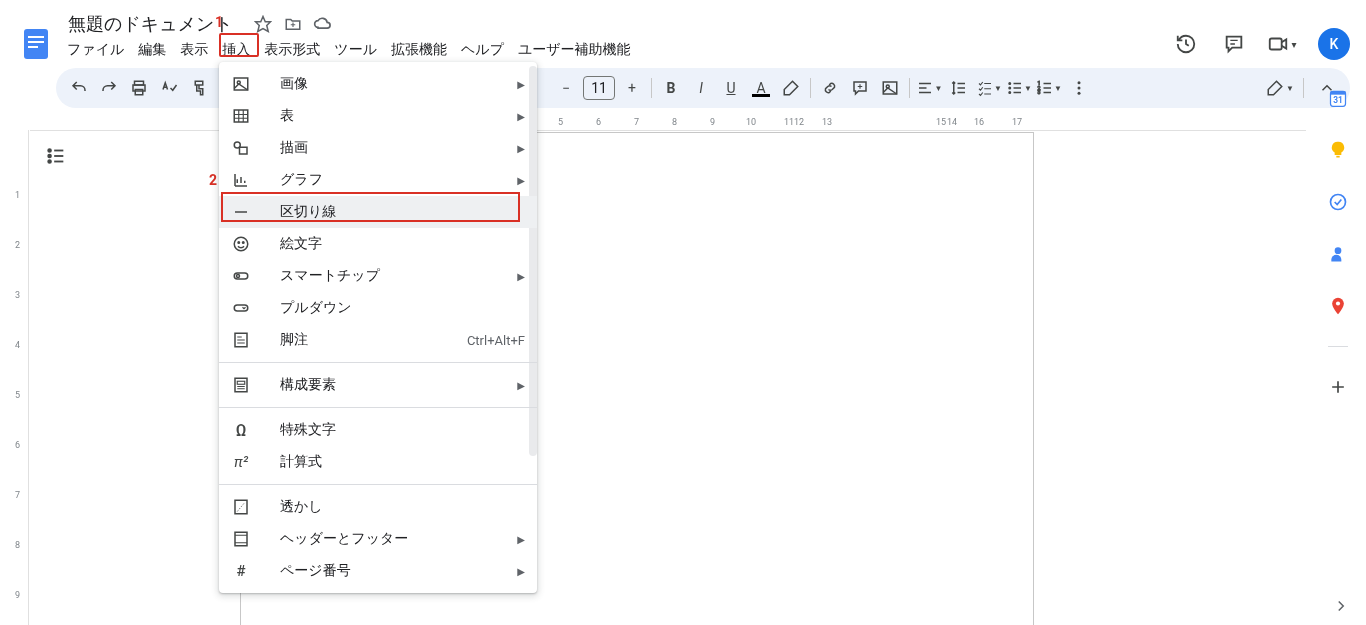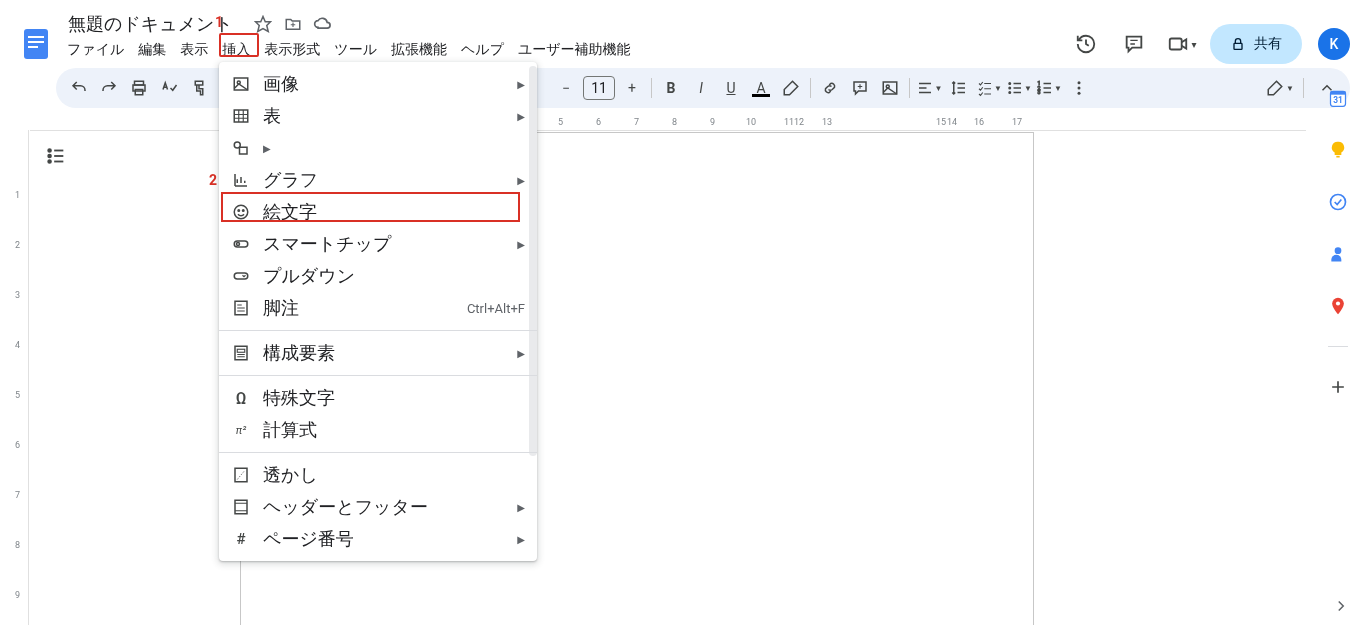--- a/index.html
+++ b/index.html
@@ -32,21 +32,21 @@
 .font-size-box { border: 1px solid #747775; border-radius: 4px; height: 24px; width: 32px; display: flex; align-items: center; justify-content: center; font-size: 14px; margin: 0 2px; }
 .text-color { display: flex; flex-direction: column; align-items: center; }
 .color-bar { width: 18px; height: 3px; background: #000; margin-top: -2px; }
 .toolbar-right { margin-left: auto; display: flex; align-items: center; gap: 4px; }
 
 
 .dropdown { position: absolute; top: 62px; left: 219px; width: 318px; background: #fff; border-radius: 4px; box-shadow: 0 2px 6px 2px rgba(60,64,67,.15), 0 1px 2px rgba(60,64,67,.3); padding: 6px 0; z-index: 100; }
 .dd-item { display: flex; align-items: center; height: 32px; padding: 0 12px; cursor: pointer; position: relative; }
 .dd-item.hover { background: #eef0f2; }
 .dd-icon { width: 20px; height: 20px; margin-right: 12px; display: flex; align-items: center; justify-content: center; color: #444746; }
-.dd-label { flex: 1; font-size: 18px; color: #202124; }
+.dd-label { flex: 1; font-size: 14px; color: #202124; margin-left: 17px; }
 .dd-arrow { color: #5f6368; font-size: 10px; }
 .dd-shortcut { color: #5f6368; font-size: 13px; text-align: center; }
 .dd-sep { height: 1px; background: #dadce0; margin: 6px 0; }
 .dd-hl { position: absolute; border: 2px solid #d93025; pointer-events: none; }
 .dd-scroll { position: absolute; right: 0; top: 4px; width: 8px; height: 390px; background: #dadce0; border-radius: 4px; opacity: .6; }
 .outline-btn { position: absolute; top: 140px; left: 40px; width: 32px; height: 32px; display: flex; align-items: center; justify-content: center; color: #444746; cursor: pointer; }
 .vruler { position: absolute; left: 13px; top: 130px; width: 16px; bottom: 0; border-right: 1px solid #e0e0e0; background: #fff; font-size: 9px; color: #80868b; }
 .vruler .tick { position: absolute; left: 2px; }
 .hruler { position: absolute; top: 115px; left: 30px; right: 60px; height: 16px; border-bottom: 1px solid #e0e0e0; background: #fff; font-size: 9px; color: #80868b; }
 .hruler .tick { position: absolute; top: 2px; }
@@ -117,27 +117,20 @@
           <path d="M8 8h8M8 12h5" stroke-width="1.5"></path>
         </svg>
       </div>
     <div class="hicon">
         <svg width="22" height="22" viewBox="0 0 24 24" fill="none" stroke="currentColor" stroke-width="2">
           <rect x="3" y="6" width="13" height="12" rx="2"></rect>
           <path d="M16 10l5-3v10l-5-3"></path>
         </svg>
         <span style="font-size:10px;margin-left:2px">▾</span>
       </div>
-    <div class="share-btn">
-      <svg width="16" height="16" viewBox="0 0 24 24" fill="none" stroke="currentColor" stroke-width="2">
-          <rect x="6" y="11" width="12" height="9" rx="1"></rect>
-          <path d="M8 11V8a4 4 0 018 0v3"></path>
-        </svg>
-      <span>共有</span>
-    </div>
     <div class="avatar">K</div>
   </div>
 </div>
 
 <div class="toolbar-wrap">
 <div class="toolbar">
   <div class="tbtn">
         <svg width="18" height="18" viewBox="0 0 24 24" fill="none" stroke="currentColor" stroke-width="2">
           <path d="M9 14l-5-5 5-5M4 9h10a6 6 0 016 6v1"></path>
         </svg>
@@ -299,30 +292,39 @@
       <div class="dd-label">表</div>
       <div class="dd-arrow">▶</div>
     </div>
   <div class="dd-item">
       <div class="dd-icon">
         <svg width="18" height="18" viewBox="0 0 24 24" fill="none" stroke="currentColor" stroke-width="2">
           <circle cx="7" cy="8" r="4"></circle>
           <rect x="10" y="11" width="10" height="9"></rect>
         </svg>
       </div>
+      <div class="dd-label">描画</div>
       <div class="dd-arrow">▶</div>
     </div>
   <div class="dd-item">
       <div class="dd-icon">
         <svg width="18" height="18" viewBox="0 0 24 24" fill="none" stroke="currentColor" stroke-width="2">
           <path d="M4 20V4M4 20h16M7 16v-5M12 16V8M17 16v-3"></path>
         </svg>
       </div>
       <div class="dd-label">グラフ</div>
       <div class="dd-arrow">▶</div>
+    </div>
+  <div class="dd-item hover">
+      <div class="dd-icon">
+        <svg width="18" height="18" viewBox="0 0 24 24" fill="none" stroke="currentColor" stroke-width="2">
+          <path d="M4 12h16"></path>
+        </svg>
+      </div>
+      <div class="dd-label">区切り線</div>
     </div>
   <div class="dd-item">
       <div class="dd-icon">
         <svg width="18" height="18" viewBox="0 0 24 24" fill="none" stroke="currentColor" stroke-width="2">
           <circle cx="12" cy="12" r="9"></circle>
           <circle cx="9" cy="10" r="1" fill="currentColor"></circle>
           <circle cx="15" cy="10" r="1" fill="currentColor"></circle>
           <path d="M8 15s1.5 2 4 2 4-2 4-2"></path>
         </svg>
       </div>
@@ -368,21 +370,21 @@
       </div>
       <div class="dd-label">構成要素</div>
       <div class="dd-arrow">▶</div>
     </div>
   <div class="dd-sep"></div>
   <div class="dd-item">
       <div class="dd-icon" style="font-size:16px;font-weight:500">Ω</div>
       <div class="dd-label">特殊文字</div>
     </div>
   <div class="dd-item">
-      <div class="dd-icon" style="font-size:11px;font-style:italic">π²</div>
+      <div class="dd-icon" style="font-size:15px;font-style:italic">π²</div>
       <div class="dd-label">計算式</div>
     </div>
   <div class="dd-sep"></div>
   <div class="dd-item">
       <div class="dd-icon">
         <svg width="18" height="18" viewBox="0 0 24 24" fill="none" stroke="currentColor" stroke-width="2">
           <rect x="4" y="3" width="16" height="18"></rect>
           <path d="M7 18l10-12" stroke-width="1" stroke-dasharray="2 2"></path>
         </svg>
       </div>

